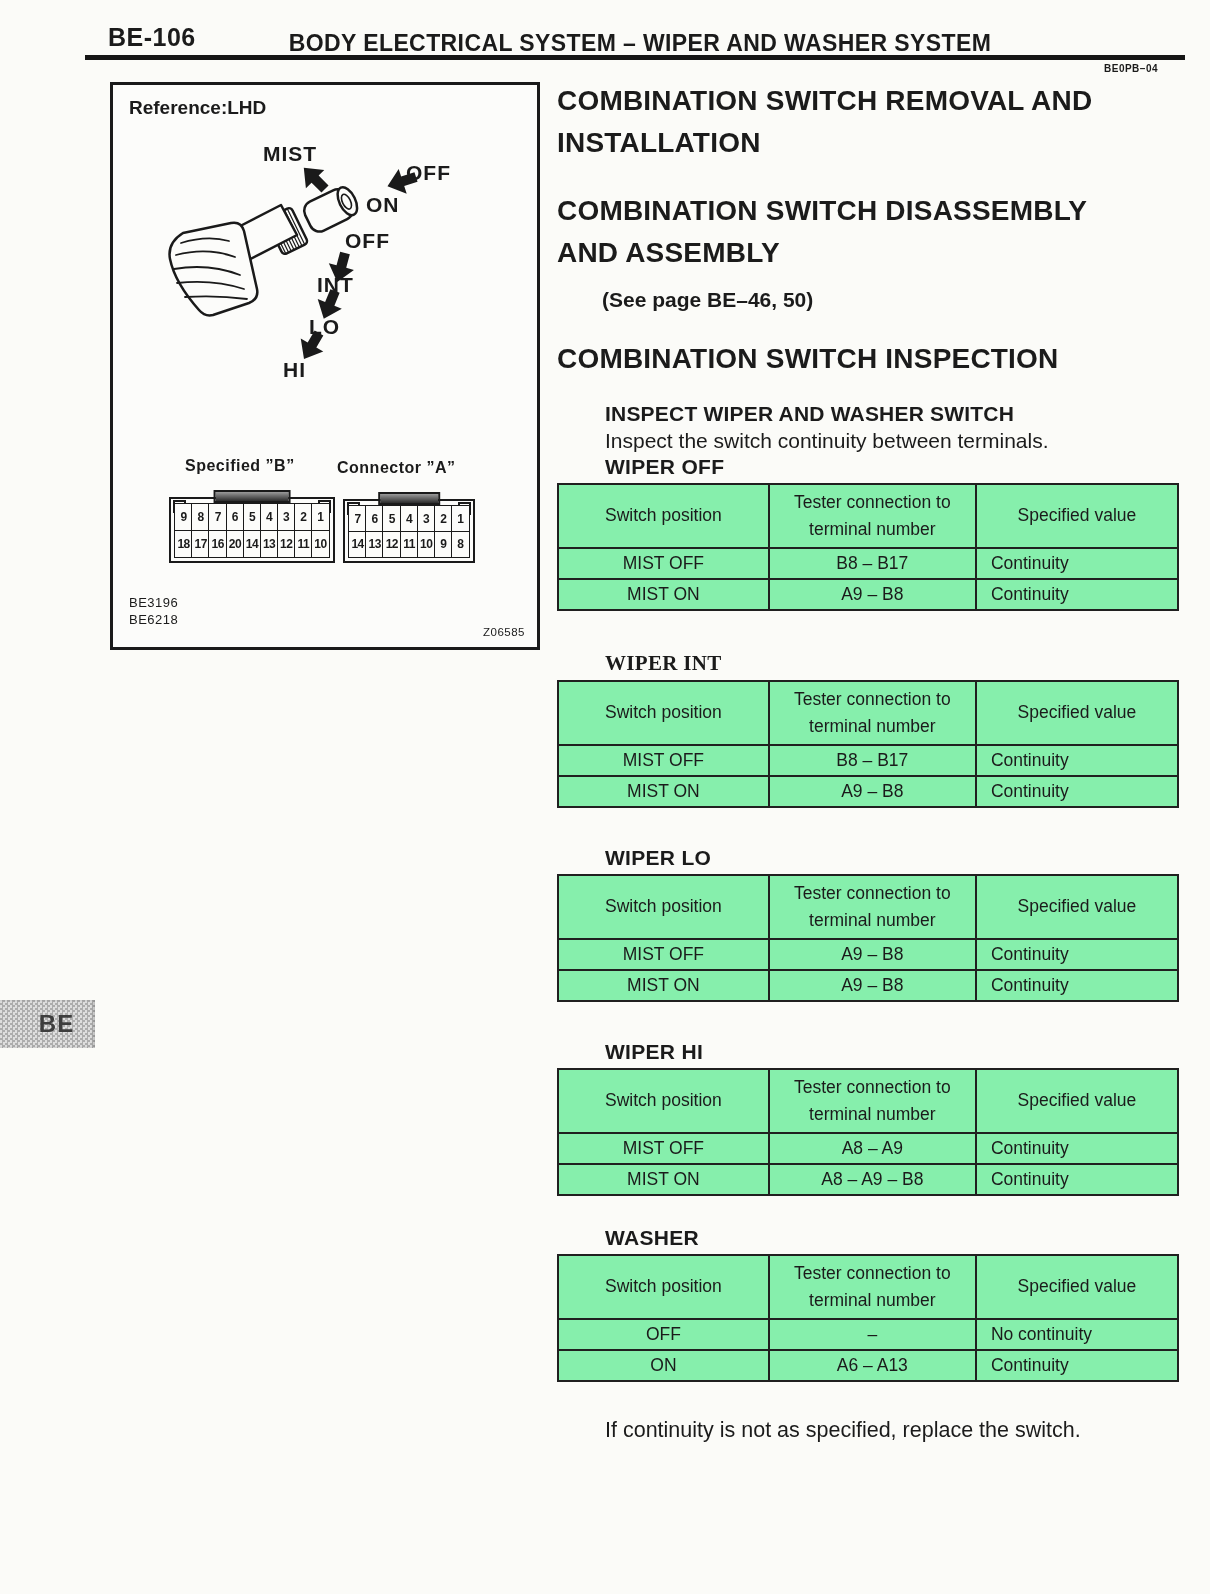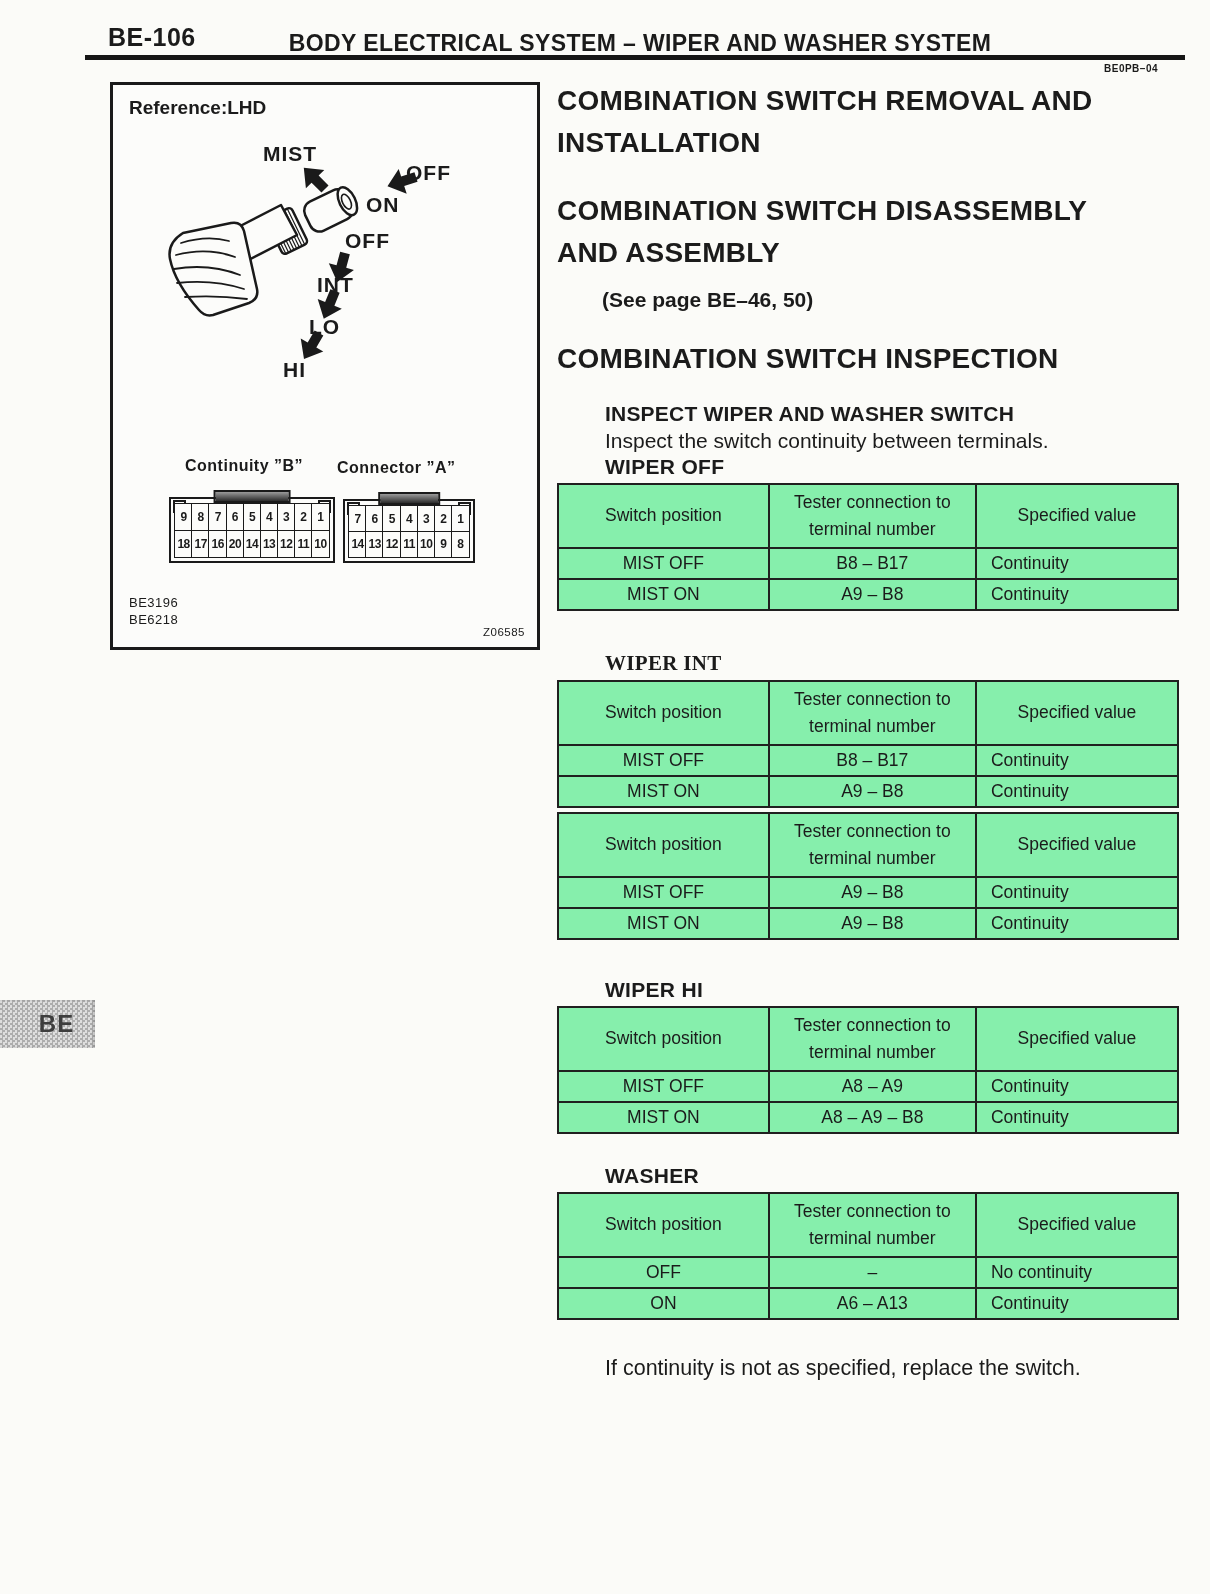--- a/index.html
+++ b/index.html
@@ -113,21 +113,21 @@
     </svg>
 
     <span class="lever-label" style="left:150px;top:57px">MIST</span>
     <span class="lever-label" style="left:293px;top:76px">OFF</span>
     <span class="lever-label" style="left:253px;top:108px">ON</span>
     <span class="lever-label" style="left:232px;top:144px">OFF</span>
     <span class="lever-label" style="left:204px;top:188px">INT</span>
     <span class="lever-label" style="left:196px;top:230px">LO</span>
     <span class="lever-label" style="left:170px;top:273px">HI</span>
 
-    <span class="conn-title" style="left:72px;top:372px">Continuity ”B”</span>
+    <span class="conn-title" style="left:72px;top:372px">Specified ”B”</span>
     <span class="conn-title" style="left:224px;top:374px">Connector ”A”</span>
 
     <div class="housing" style="left:56px;top:412px;width:162px;height:62px">
       <div class="tab"></div>
       <div class="ear l"></div>
       <div class="ear r"></div>
       <div class="pins">
         <div class="pin-row">
             <span class="pin">9</span>
             <span class="pin">8</span>
@@ -243,20 +243,21 @@
             <td>Continuity</td>
           </tr>
           <tr>
             <td>MIST ON</td>
             <td>A9 – B8</td>
             <td>Continuity</td>
           </tr>
         </tbody>
       </table>
 
+    <div class="tbl-label gap2">WIPER LO</div>
     <table class="spec-table">
       <colgroup>
           <col class="c1">
           <col class="c2">
           <col class="c3">
         </colgroup>
     <thead>
           <tr>
             <th>Switch position</th>
             <th>Tester connection to terminal number</th>

